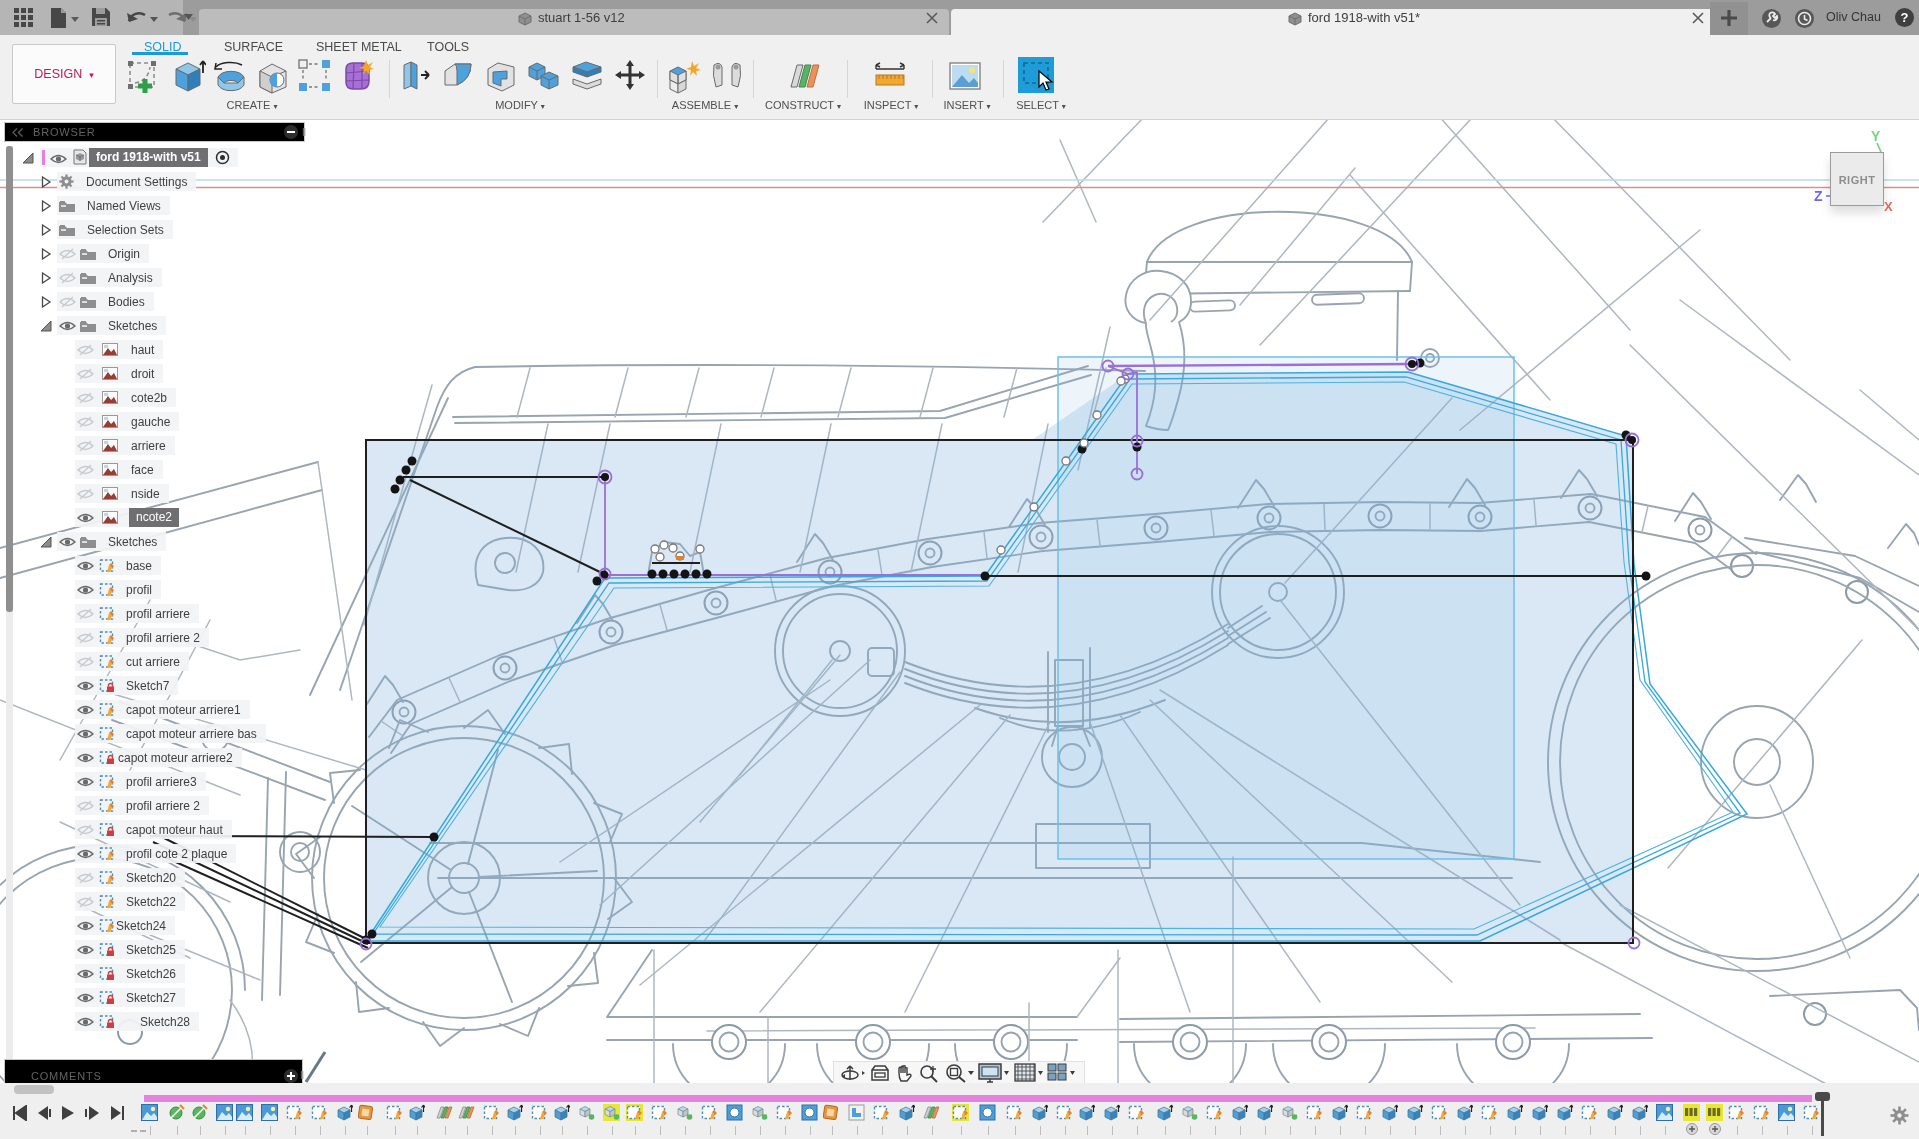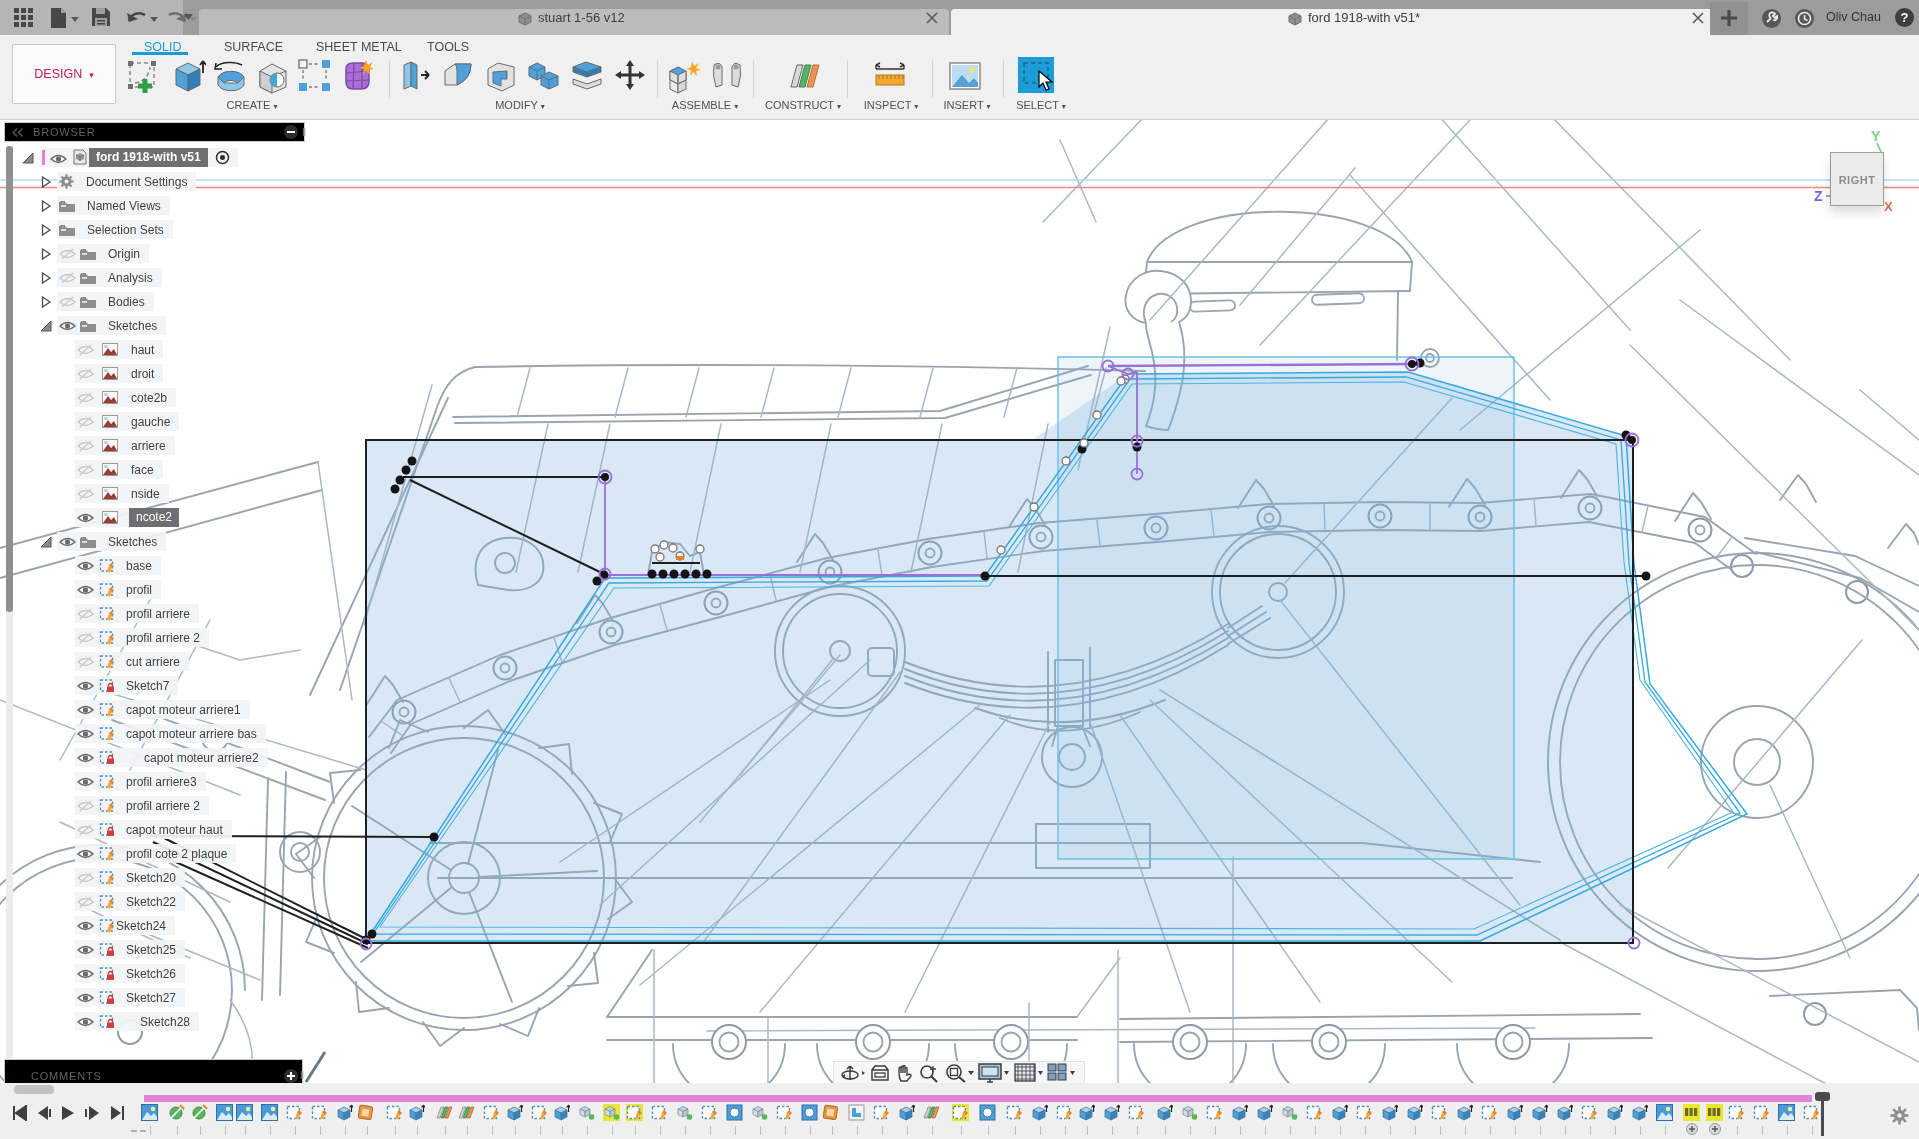--- a/index.html
+++ b/index.html
@@ -892,21 +892,21 @@
       <svg width="17" height="12" style="margin:0 2px">
         <path d="M1,6 Q8.5,-1 16,6 Q8.5,13 1,6 Z" fill="none" stroke="#6b6b6b" stroke-width="1.5"></path>
         <circle cx="8.5" cy="6" r="2.6" fill="#6b6b6b"></circle>
       </svg>
       <span style="width:2px"></span>
       <svg width="16" height="15" style="margin:0 1px">
         <rect x="1.5" y="2" width="12" height="11" fill="none" stroke="#4f8fb4" stroke-width="1.4" stroke-dasharray="2.5,2"></rect>
         <rect x="8" y="8.5" width="7" height="5.5" fill="#cf3f3f"></rect>
         <path d="M9.5,8.5 L9.5,6.5 Q11.5,4.5 13.5,6.5 L13.5,8.5" stroke="#cf3f3f" stroke-width="1.4" fill="none"></path>
       </svg>
-      <span class="rowtxt" style="margin-left:28px">capot moteur arriere2</span>
+      <span class="rowtxt" style="margin-left:2px">capot moteur arriere2</span>
     </div>
     <div class="row" style="left:75px;top:772px">
       <svg width="17" height="12" style="margin:0 2px">
         <path d="M1,6 Q8.5,-1 16,6 Q8.5,13 1,6 Z" fill="none" stroke="#6b6b6b" stroke-width="1.5"></path>
         <circle cx="8.5" cy="6" r="2.6" fill="#6b6b6b"></circle>
       </svg>
       <span style="width:2px"></span>
       <svg width="16" height="15" style="margin:0 1px">
         <rect x="1.5" y="2" width="12" height="11" fill="none" stroke="#4f8fb4" stroke-width="1.4" stroke-dasharray="2.5,2"></rect>
         <path d="M8,14 L10,7 L13,10 L11,14 Z" fill="#f5a939"></path>

